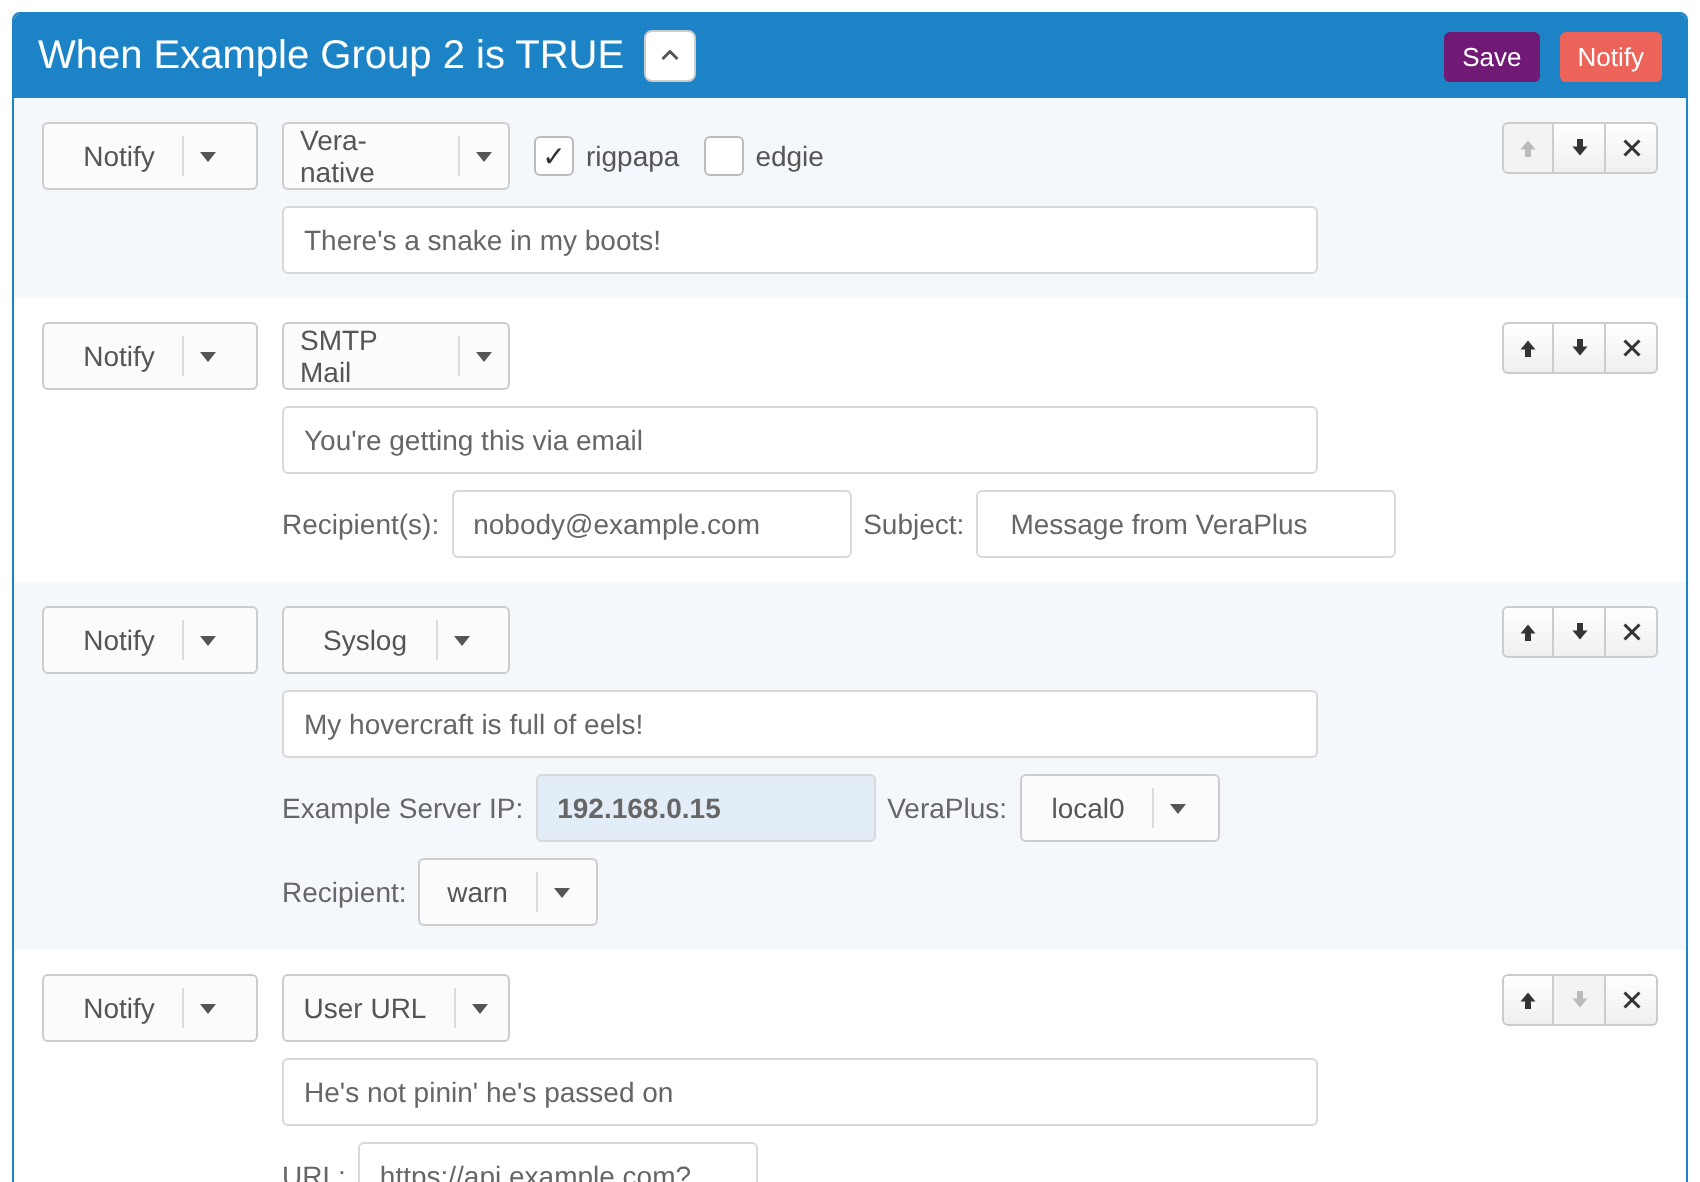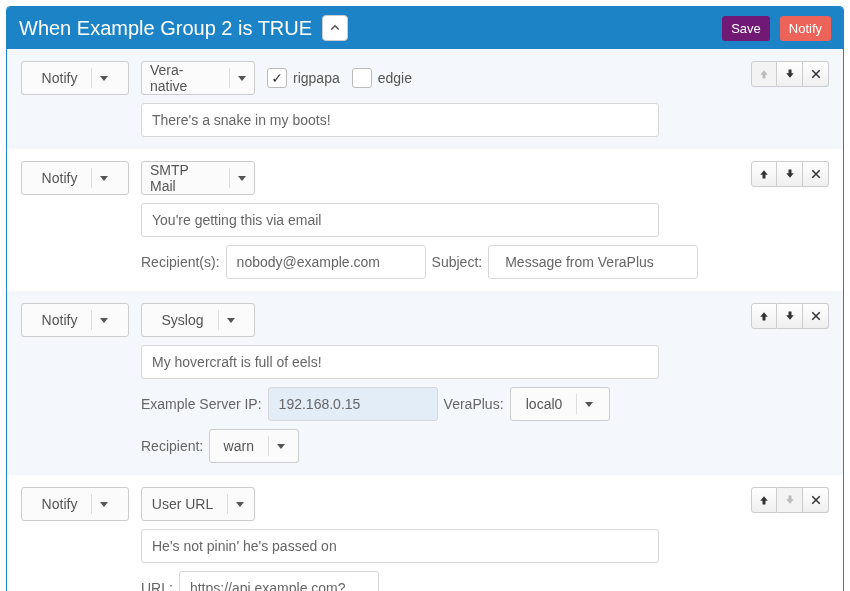--- a/index.html
+++ b/index.html
@@ -261,21 +261,21 @@
           <div class="select col-method">
             <span>Syslog</span>
             <span class="caret-box">
                 <span class="caret-down"></span>
               </span>
           </div>
         </div>
         <input class="text-input msg-input" value="My hovercraft is full of eels!" style="">
         <div class="field-row">
           <span>Example Server IP:</span>
-          <input class="text-input highlight" style="width: 170px;" value="192.168.0.15">
+          <input class="text-input highlight" style="width: 170px; font-weight: bold;" value="192.168.0.15">
           <span>VeraPlus:</span>
           <div class="select" style="width:100px">
             <span>local0</span>
             <span class="caret-box">
                 <span class="caret-down"></span>
               </span>
           </div>
         </div>
         <div class="field-row">
           <span>Recipient:</span>

